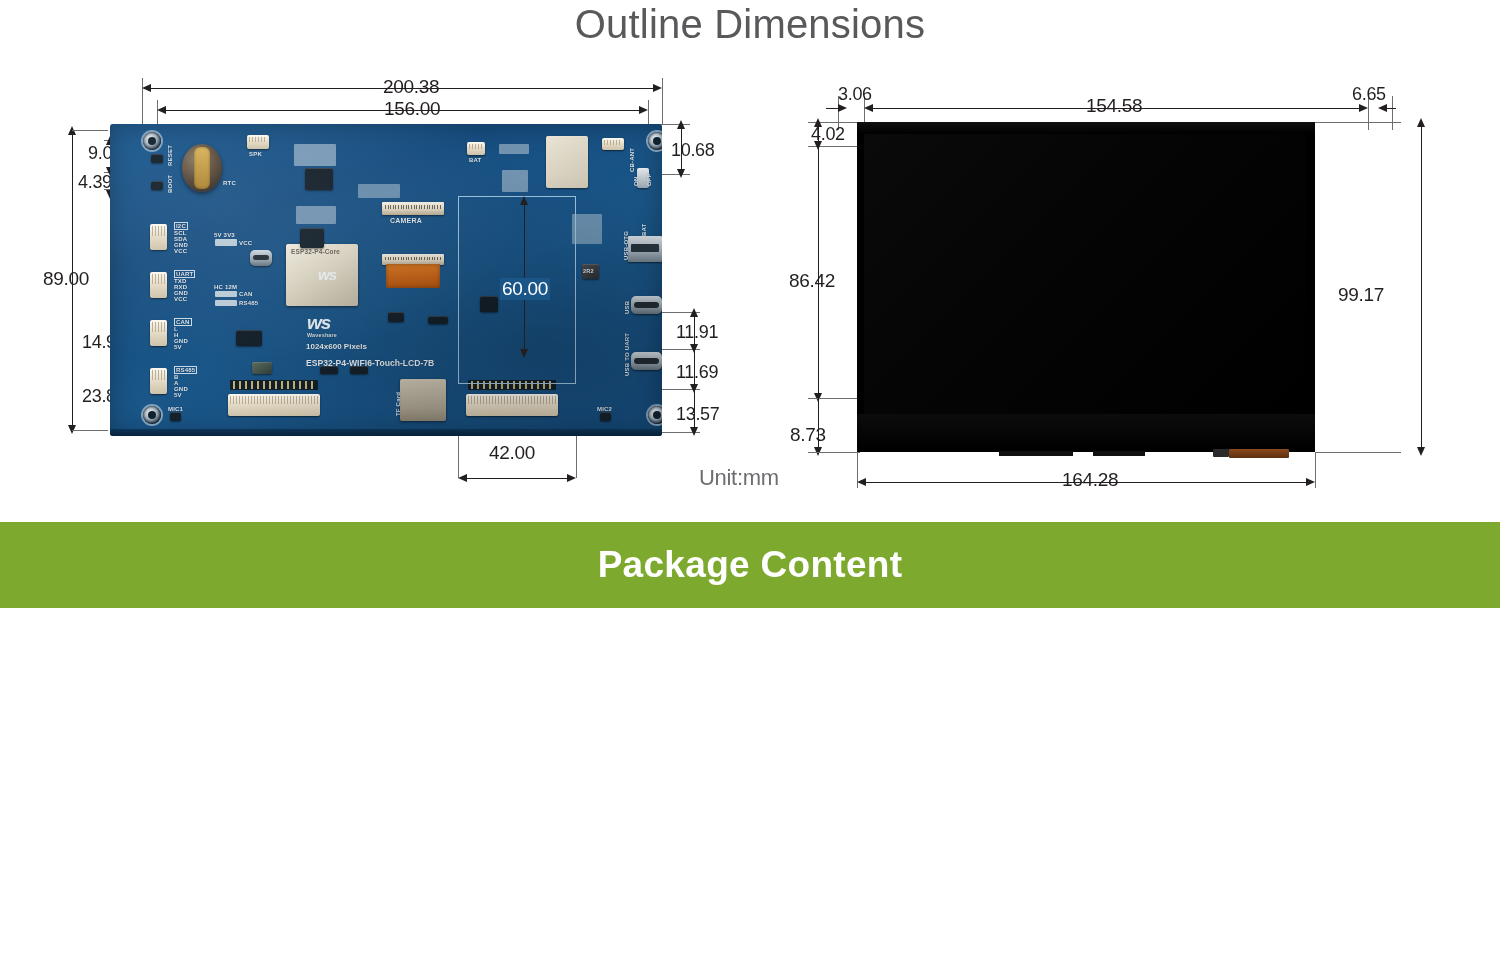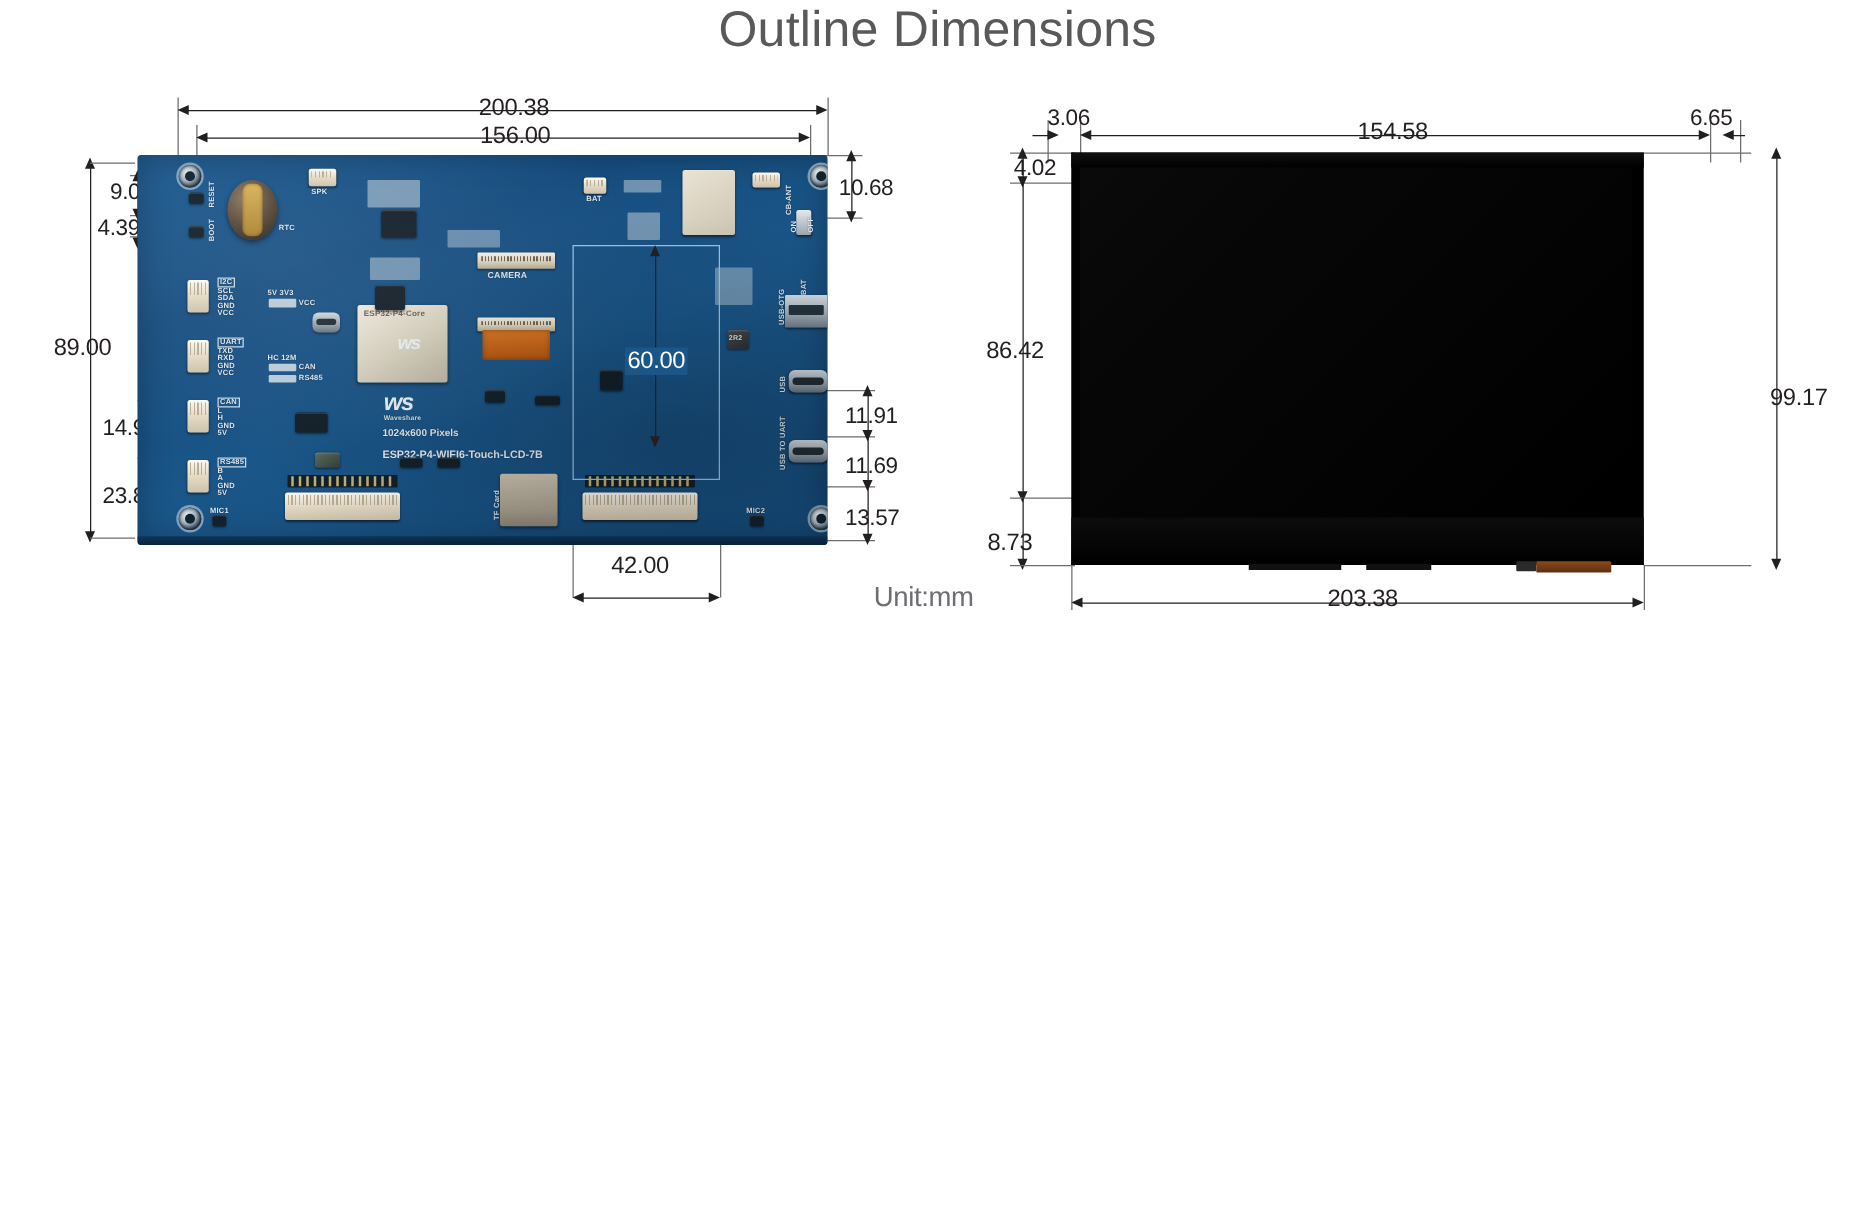--- a/index.html
+++ b/index.html
@@ -450,40 +450,43 @@
     <div class="ln-v" style="left:818px; top:398px; height:54px;"></div>
     <div class="arw d" style="left:814px; top:447px;"></div>
     <div class="ln-h thin" style="left:808px; top:452px; width:52px;"></div>
     <div class="dim-text" style="left:790px; top:424px;">8.73</div>
 
     <div class="ln-h thin" style="left:1315px; top:122px; width:86px;"></div>
     <div class="ln-h thin" style="left:1315px; top:452px; width:86px;"></div>
     <div class="ln-v" style="left:1421px; top:122px; height:330px;"></div>
     <div class="arw u" style="left:1417px; top:118px;"></div>
     <div class="arw d" style="left:1417px; top:447px;"></div>
-    <div class="dim-text" style="left:1416px; top:284px;margin-top:24px;">99.17</div>
+    <div class="dim-text" style="left:1338px; top:284px;">99.17</div>
 
     <div class="ln-v thin" style="left:857px; top:452px; height:36px;"></div>
     <div class="ln-v thin" style="left:1315px; top:452px; height:36px;"></div>
     <div class="ln-h" style="left:861px; top:482px; width:450px;"></div>
     <div class="arw l" style="left:857px; top:478px;"></div>
     <div class="arw r" style="left:1306px; top:478px;"></div>
-    <div class="dim-text" style="left:1062px; top:469px;">203.38</div>
+    <div class="dim-text" style="left:1062px; top:469px;">164.28</div>
 
     <div class="lcd-panel">
       <div class="bezel-top"></div>
       <div class="screen"></div>
       <div class="chin"></div>
       <div class="tab1"></div>
       <div class="tab2"></div>
       <div class="fpc-chip"></div>
       <div class="fpc-strip"></div>
     </div>
   </div>
 
+  <div class="banner">
+    <div class="banner-title">Package Content</div>
+  </div>
 
   <div class="pkg">
 
     
     
     
 
     
     
     

